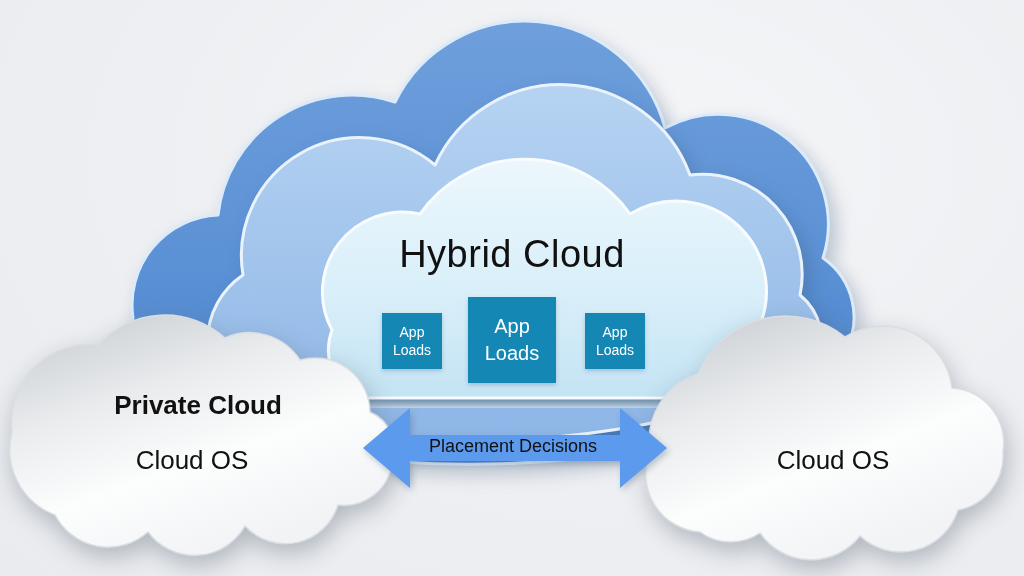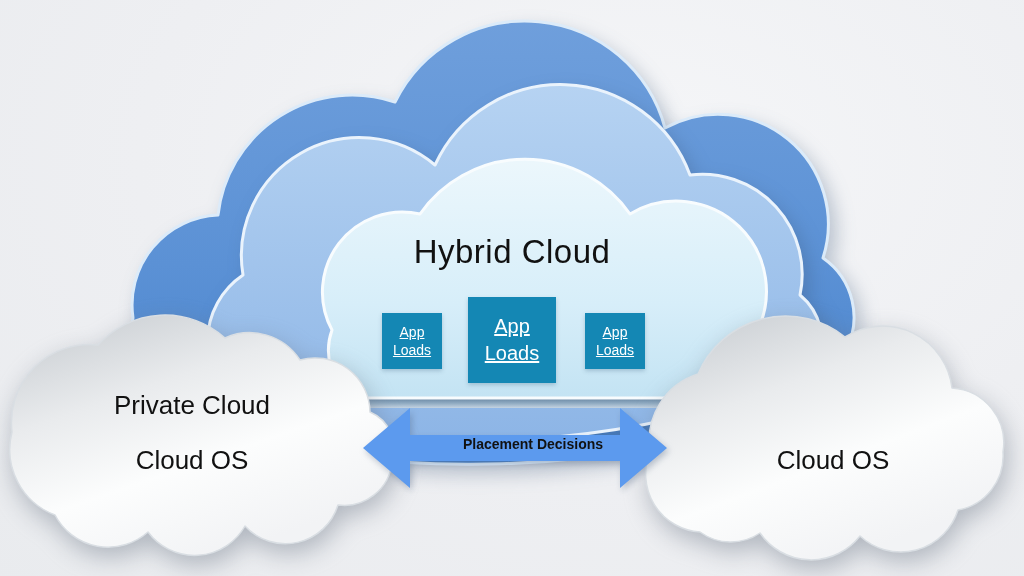--- a/index.html
+++ b/index.html
@@ -4,31 +4,31 @@
 <style>
   html,body{margin:0;padding:0;background:#e7e9ec;}
   .stage{
     position:relative;width:1024px;height:576px;overflow:hidden;
     font-family:"Liberation Sans","DejaVu Sans",sans-serif;
     background:radial-gradient(ellipse 900px 600px at 62% 28%, #f5f6f8 0%, #eeeff2 55%, #e9ebee 100%);
   }
   .layer{position:absolute;left:0;top:0;width:1024px;height:576px;}
   svg.layer{display:block;}
   .txt{position:absolute;color:var(--text,#111);text-align:center;line-height:1.2;}
-  .hybrid-title{left:362px;top:232px;width:300px;font-size:33px;letter-spacing:.5px;}
+  .hybrid-title{left:362px;top:232px;width:300px;font-size:38px;letter-spacing:.5px;}
   .cloud-title{font-size:26px;}
-  .private-title{left:42px;top:390px;width:300px;}
+  .private-title{left:48px;top:390px;width:300px;font-weight:bold;}
   .private-sub{left:42px;top:445px;width:300px;}
   .public-title{left:683px;top:390px;width:300px;}
   .public-sub{left:683px;top:445px;width:300px;}
-  .arrow-label{left:383px;top:436px;width:300px;font-size:14px;font-weight:700;}
+  .arrow-label{left:363px;top:436px;width:300px;font-size:18px;font-weight:400;}
   .appbox{
     position:absolute;display:flex;align-items:center;justify-content:center;
     background:var(--app-box,#1487b4);color:var(--app-box-text,#fff);
-    text-align:center;box-shadow:0 2px 4px rgba(40,80,110,.25);text-decoration:underline;
+    text-align:center;box-shadow:0 2px 4px rgba(40,80,110,.25);
   }
   .appbox.small{width:60px;height:56px;font-size:14px;line-height:1.3;}
   .appbox.large{width:88px;height:86px;font-size:20px;line-height:1.35;}
   .appbox .lbl{display:block;width:100%;}
   .box-left{left:382px;top:313px;}
   .box-center{left:468px;top:297px;}
   .box-right{left:585px;top:313px;}
   .sh-blue{filter:drop-shadow(7px 9px 9px rgba(60,85,120,.30));}
   .sh-white{filter:drop-shadow(3px 9px 12px rgba(105,115,130,.45));}
   .sh-arrow{filter:drop-shadow(2px 3px 3px rgba(80,100,130,.35));}

